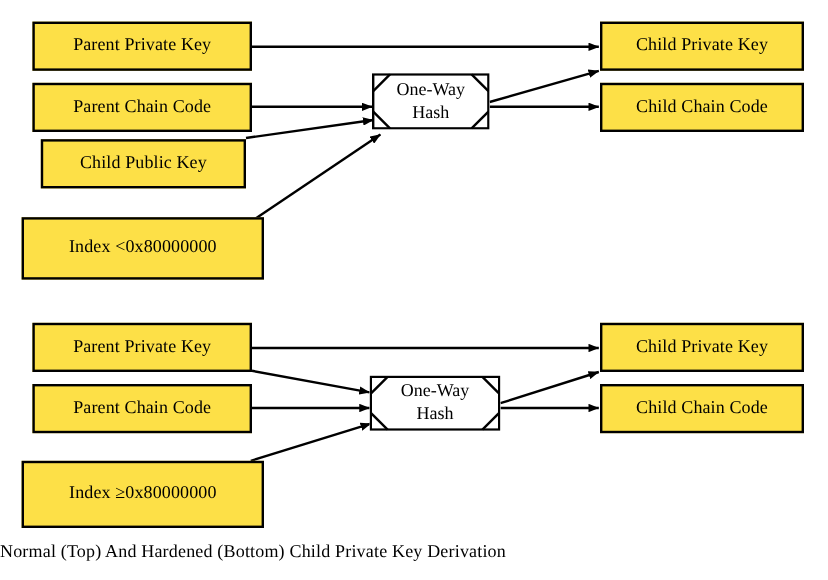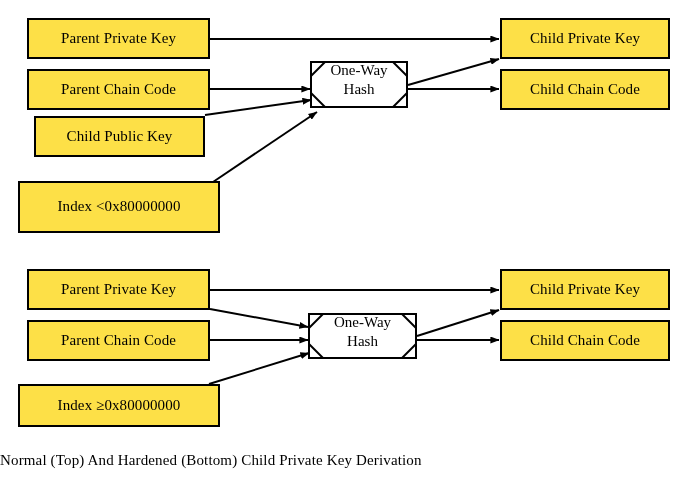--- a/index.html
+++ b/index.html
@@ -51,21 +51,21 @@
     left: 0; top: 0;
     width: 100%; height: 100%;
   }
   .hash-label {
     position: absolute;
     left: 0; top: 0;
     width: 100%; height: 100%;
     display: flex;
     flex-direction: column;
     align-items: center;
-    justify-content: flex-start;
+    justify-content: center;
     font-size: 15px;
     line-height: 1.25;
     white-space: nowrap;
     pointer-events: none;
   }
   .caption {
     position: absolute;
     left: 0;
     width: 690px;
     text-align: left;
@@ -150,21 +150,21 @@
   </div>
 
   <div class="node-box" style="left:27px; top:269px; width:183px; height:41px;">
     <span>Parent Private Key</span>
   </div>
 
   <div class="node-box" style="left:27px; top:320px; width:183px; height:41px;">
     <span>Parent Chain Code</span>
   </div>
 
-  <div class="node-box" style="left:18px; top:384px; width:202px; height:43px;">
+  <div class="node-box" style="left:18px; top:384px; width:202px; height:56px;">
     <span>Index ≥0x80000000</span>
   </div>
 
   <div class="hash-box" style="left:308px; top:313px; width:109px; height:46px;">
     <svg class="hash-frame" viewBox="0 0 109 46" width="109" height="46" preserveAspectRatio="none" xmlns="http://www.w3.org/2000/svg">
       <rect x="1" y="1" width="107" height="44" fill="#ffffff" stroke="#000000" stroke-width="2"></rect>
       <line x1="1" y1="15" x2="15" y2="1" stroke="#000000" stroke-width="2"></line>
       <line x1="94" y1="1" x2="108" y2="15" stroke="#000000" stroke-width="2"></line>
       <line x1="1" y1="31" x2="15" y2="45" stroke="#000000" stroke-width="2"></line>
       <line x1="94" y1="45" x2="108" y2="31" stroke="#000000" stroke-width="2"></line>

